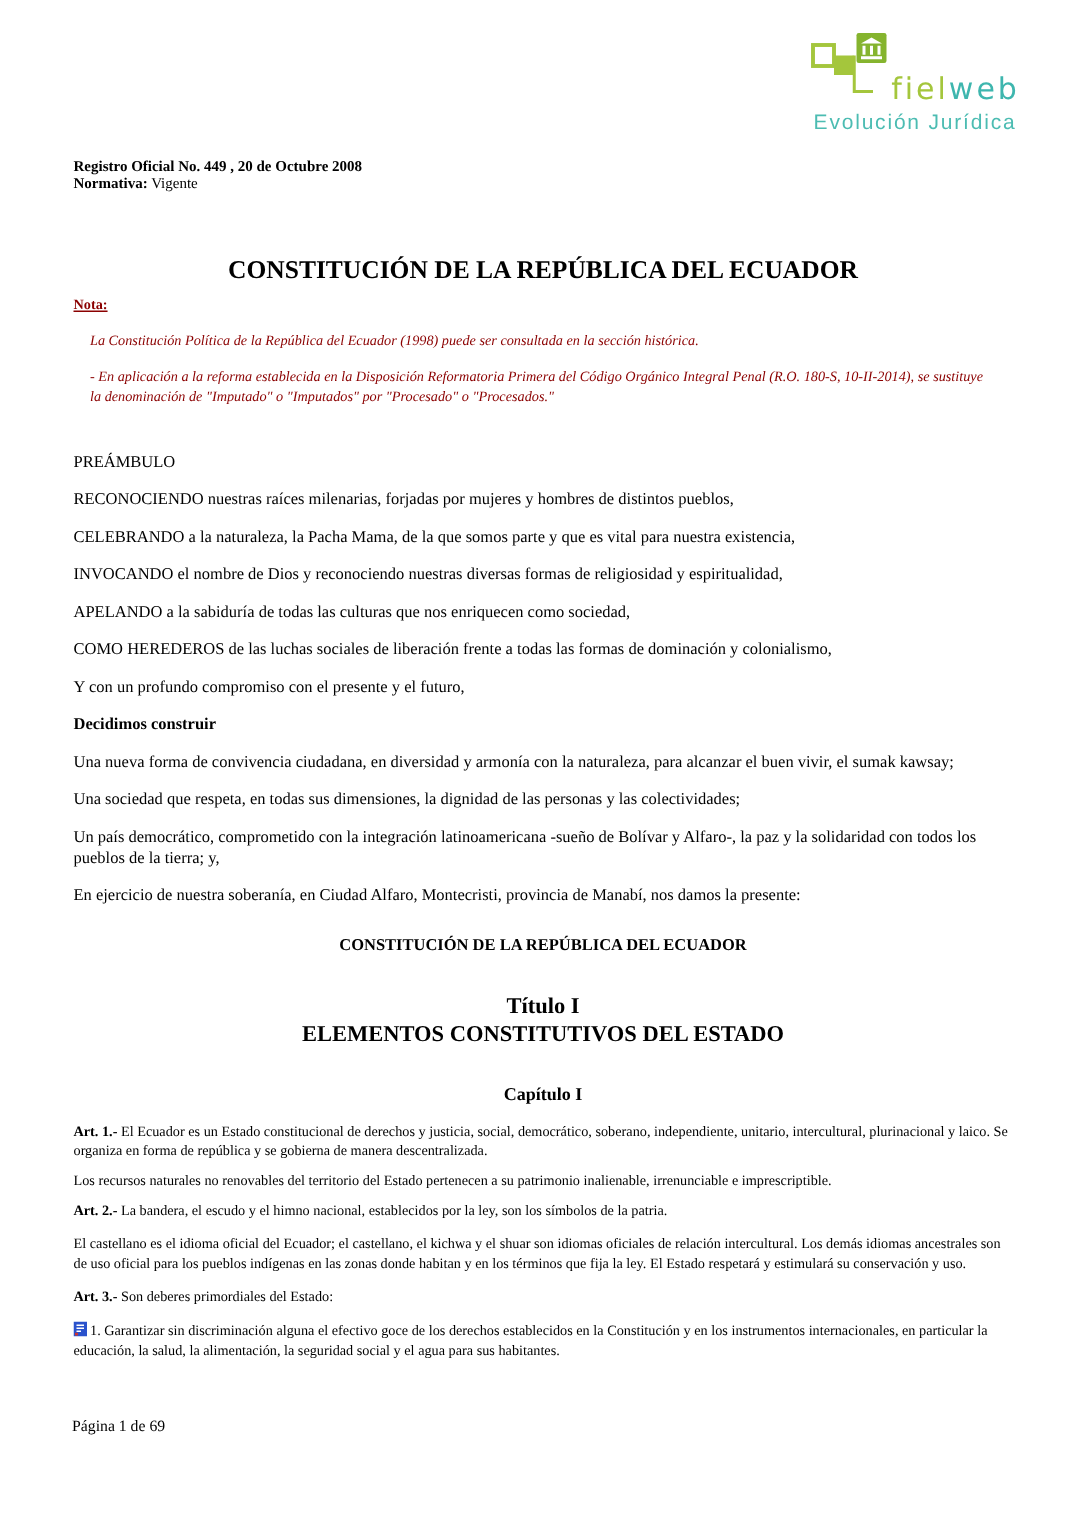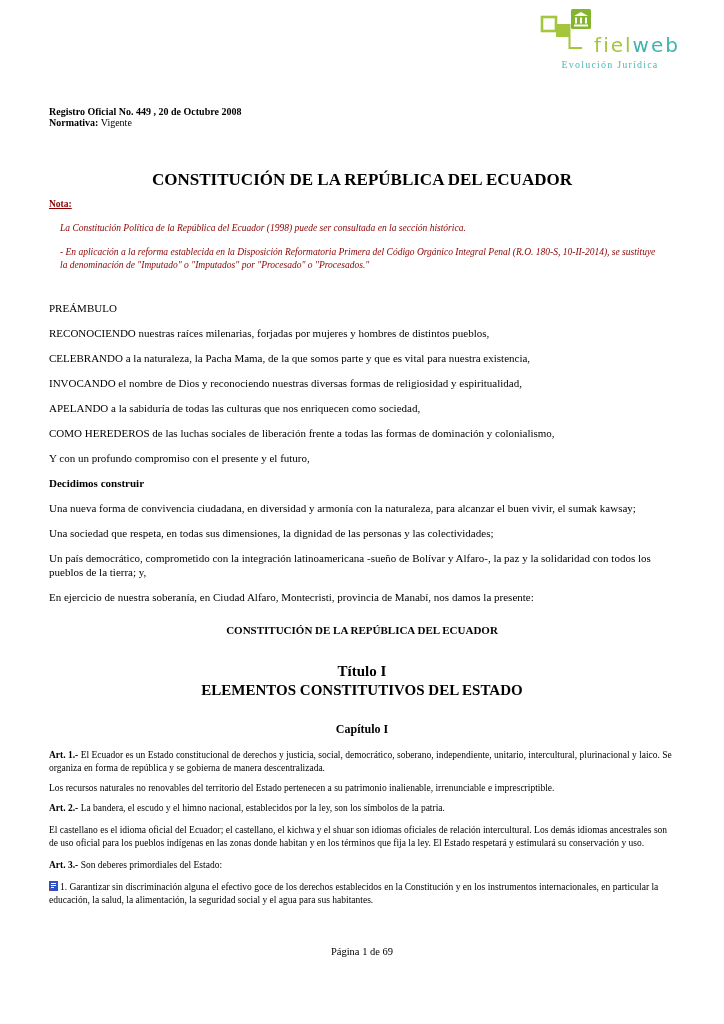--- a/index.html
+++ b/index.html
@@ -12,39 +12,39 @@
     background: #ffffff;
     font-family: "Liberation Serif", serif;
     color: #000000;
     overflow: hidden;
   }
   .content { padding: 106px 49px 0 49px; }
 
   
   .logo {
     position: absolute;
-    top: 8px;
+    top: 21px;
     right: 46px;
     width: 136px;
     text-align: center;
   }
   .logo-row { display: flex; align-items: flex-end; justify-content: center; }
   .brand {
     font-family: "DejaVu Sans", sans-serif;
     font-size: 20px;
     line-height: 20px;
     letter-spacing: 2px;
     margin-left: 2px;
     margin-bottom: 1px;
   }
   .brand .fiel { color: #a4c63c; }
   .brand .web  { color: #3eb6ae; }
   .tagline {
-    font-family: Liberation Serif, serif;
-    font-size: 10px;
+    font-family: Liberation Sans, sans-serif;
+    font-size: 14px;
     letter-spacing: 1.2px;
     color: #4cbcb2;
     margin-top: 3px;
   }
 
   
   .registro { font-size: 10px; font-weight: bold; }
   .normativa { font-size: 10px; }
   .normativa .label { font-weight: bold; }
 
@@ -91,22 +91,22 @@
     width: 9px; height: 10px;
     vertical-align: -1px;
     margin-right: 2px;
   }
 
   
   .footer {
     position: absolute;
     top: 946px; left: 0;
     width: 100%;
-    text-align: center;
     font-size: 10.5px;
+    padding-left: 48px;
   }
 </style>
 </head>
 <body>
 
 <div class="page">
 
   <div class="logo">
     <div class="logo-row">
       <span>

